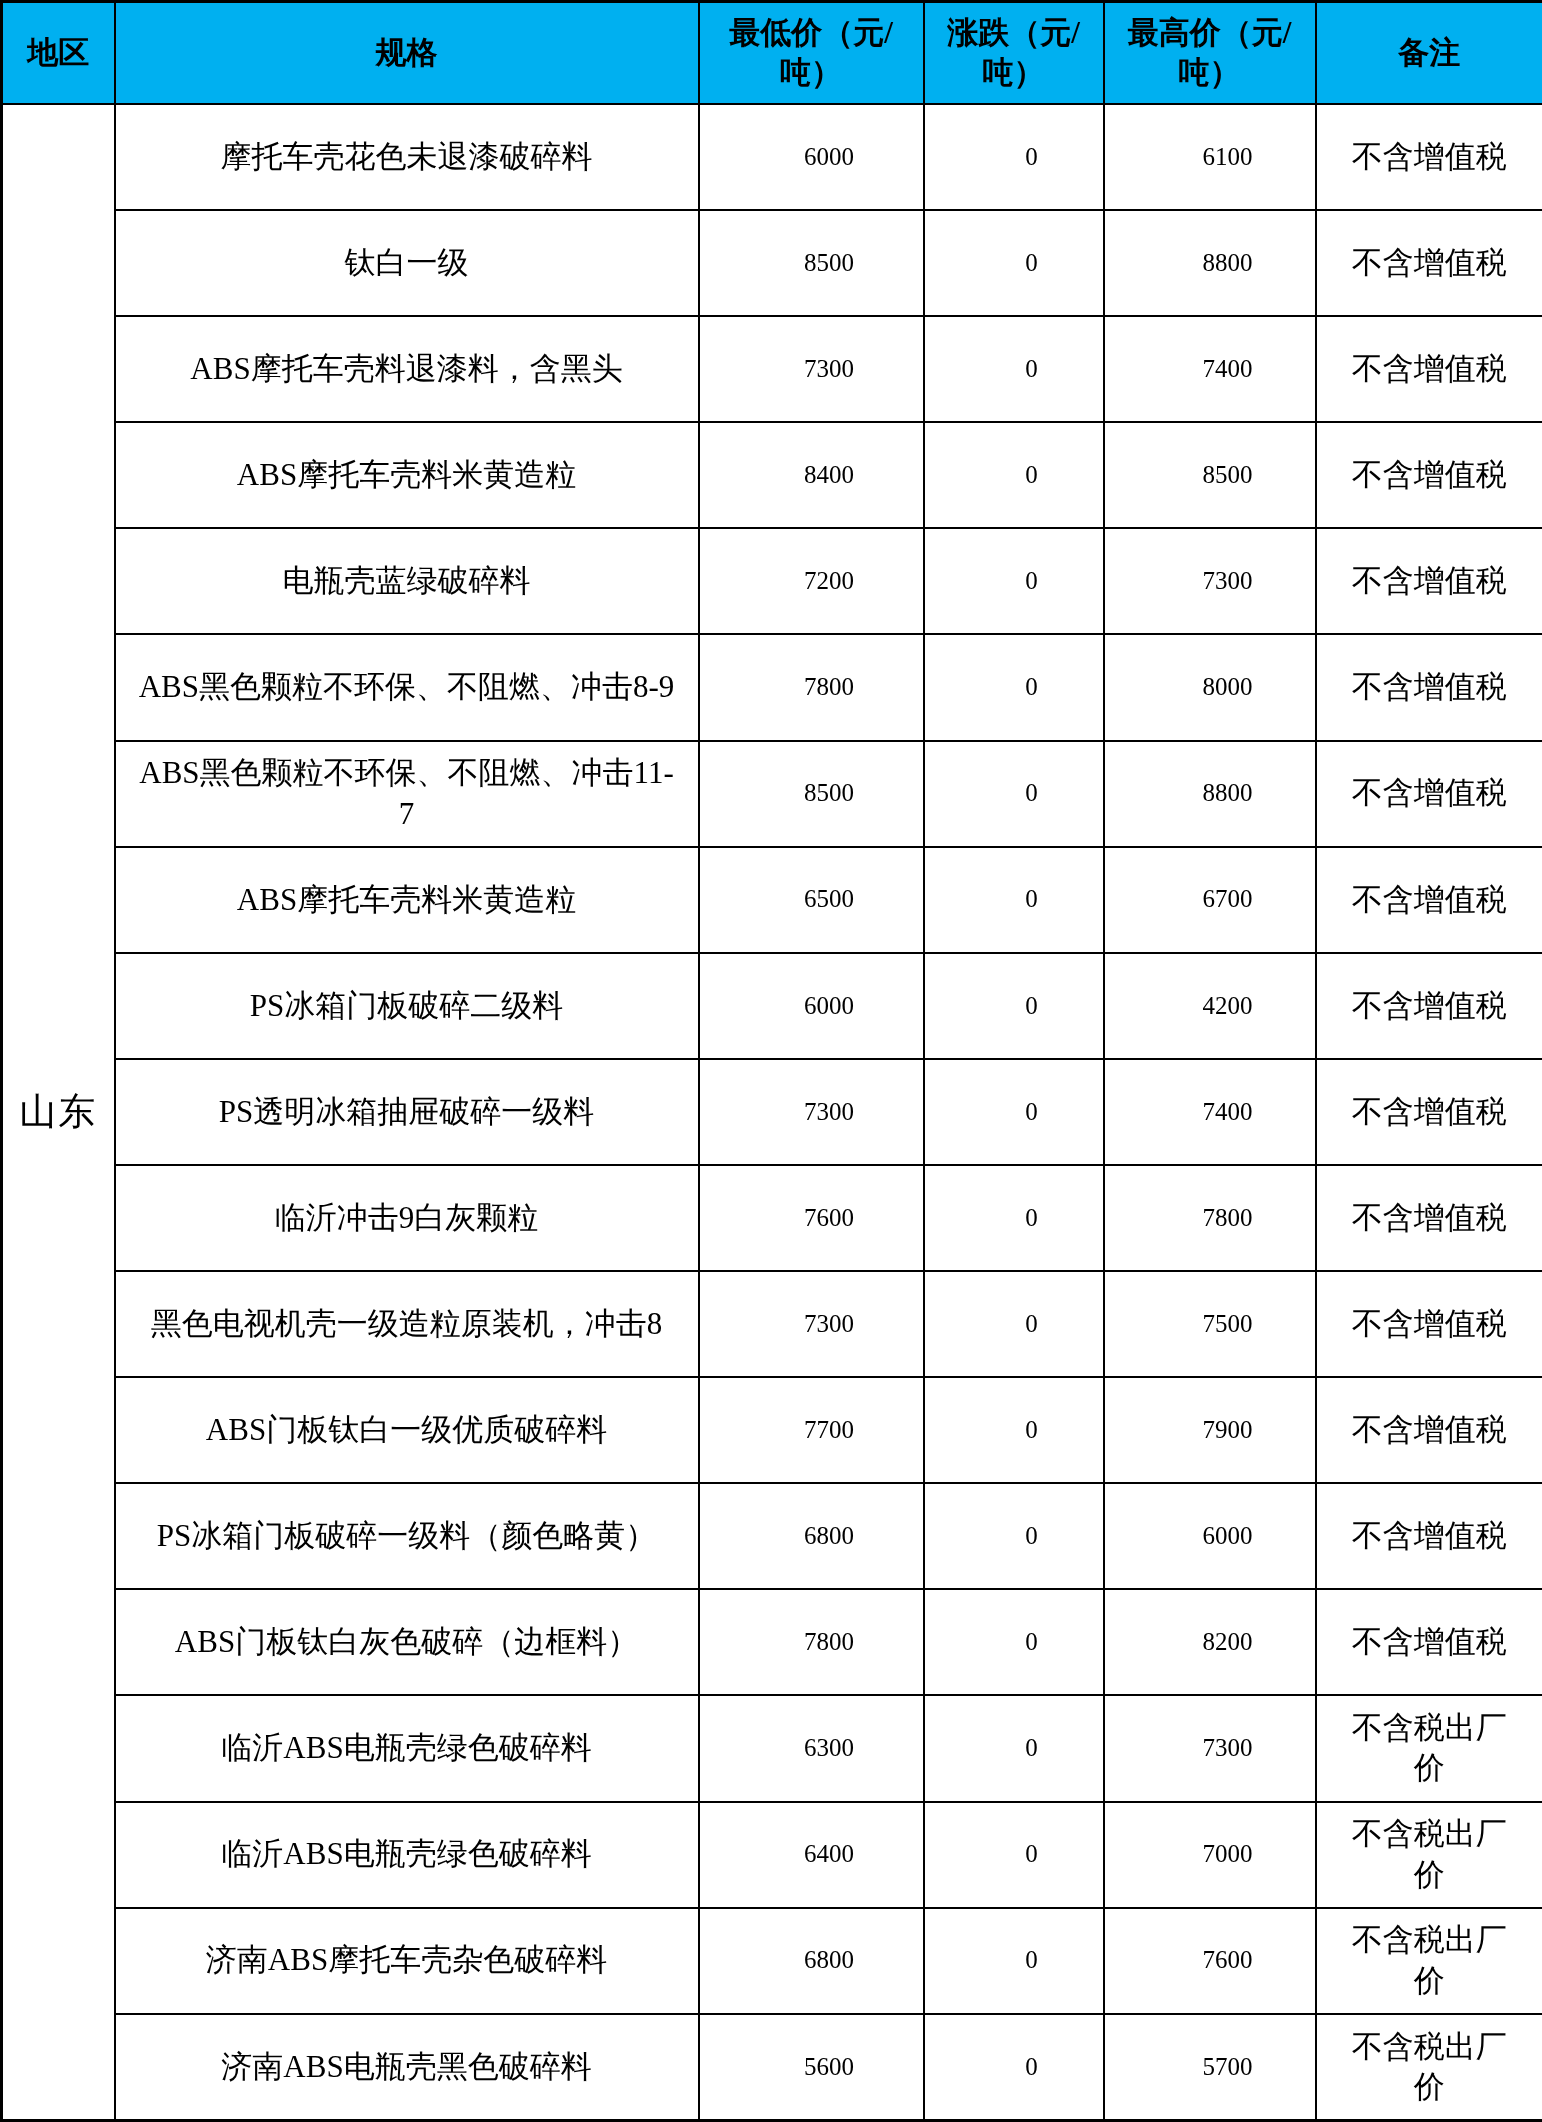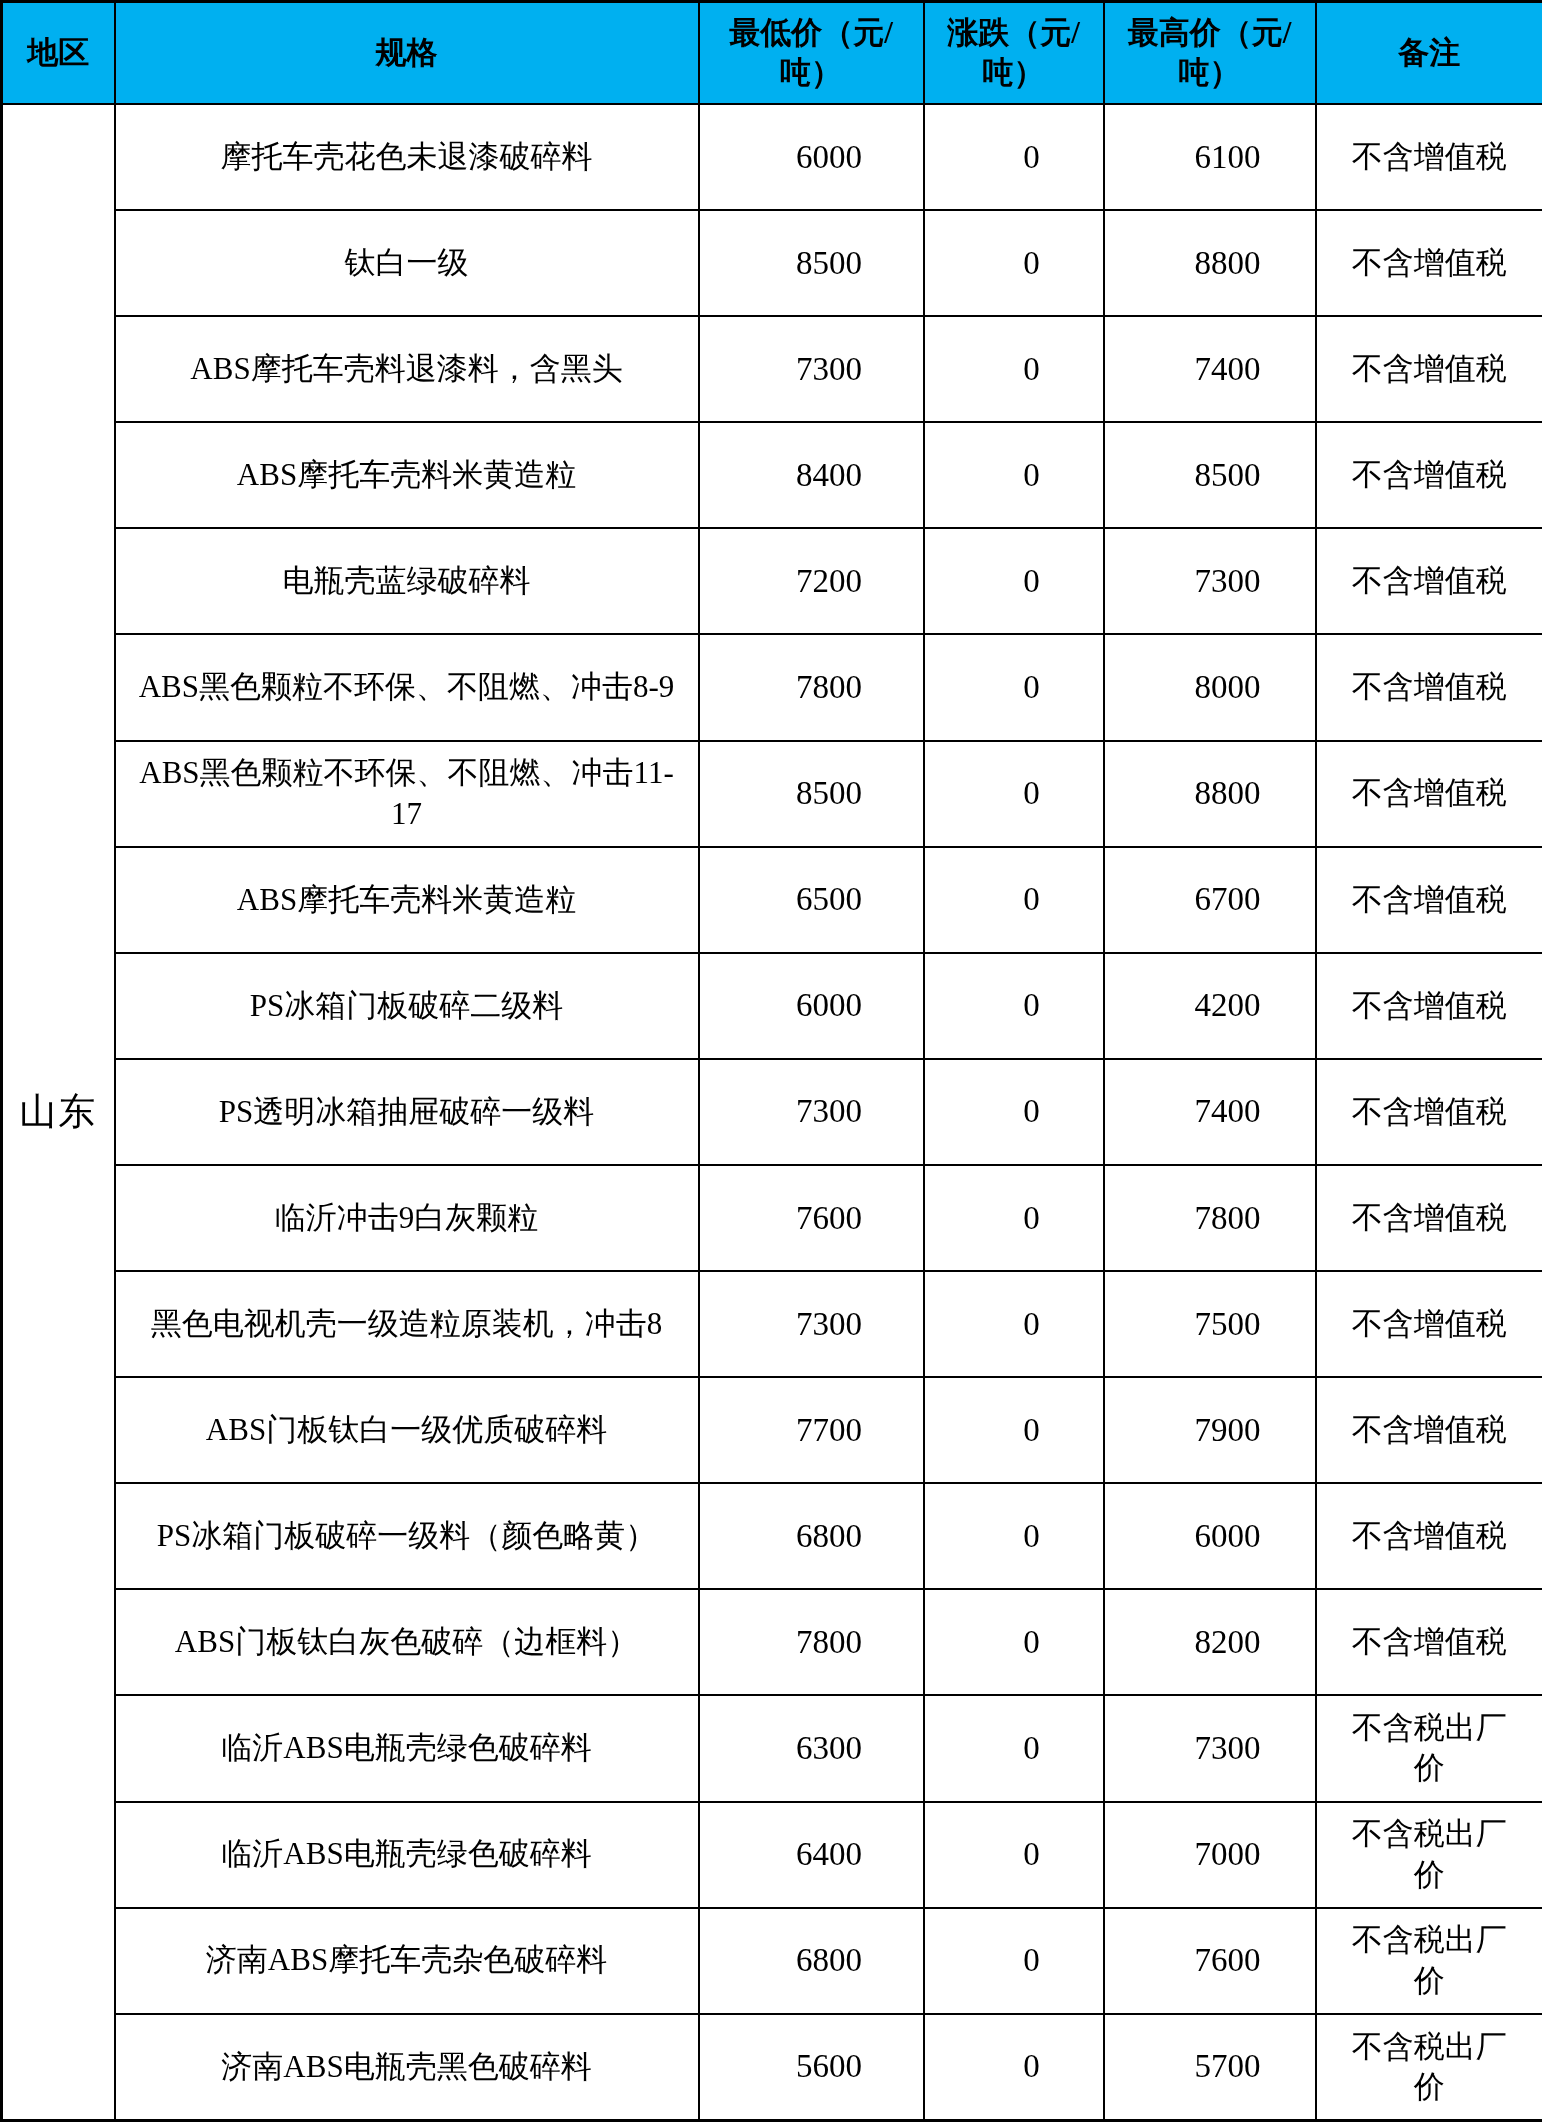--- a/index.html
+++ b/index.html
@@ -50,21 +50,21 @@
   td.region-cell{
     font-size:37px;
     padding:0 4px;
     letter-spacing:2px;
   }
   td.spec-cell{
     padding:0 22px;
     border-radius:12px;
   }
   td.num-cell{
-    font-size:33px;
+    font-size:25px;
     font-variant-numeric:lining-nums;
     padding-left:44px;
   }
   td.remark-cell{
     padding:0 34px;
   }
   col.c-region{width:113px;}
   col.c-spec{width:584px;}
   col.c-min{width:225px;}
   col.c-change{width:180px;}
@@ -131,21 +131,21 @@
         <td class="remark-cell">不含增值税</td>
       </tr>
       <tr>
         <td class="spec-cell">ABS黑色颗粒不环保、不阻燃、冲击8-9</td>
         <td class="num-cell">7800</td>
         <td class="num-cell">0</td>
         <td class="num-cell">8000</td>
         <td class="remark-cell">不含增值税</td>
       </tr>
       <tr>
-        <td class="spec-cell">ABS黑色颗粒不环保、不阻燃、冲击11-17</td>
+        <td class="spec-cell">ABS黑色颗粒不环保、不阻燃、冲击11-7</td>
         <td class="num-cell">8500</td>
         <td class="num-cell">0</td>
         <td class="num-cell">8800</td>
         <td class="remark-cell">不含增值税</td>
       </tr>
       <tr>
         <td class="spec-cell">ABS摩托车壳料米黄造粒</td>
         <td class="num-cell">6500</td>
         <td class="num-cell">0</td>
         <td class="num-cell">6700</td>

